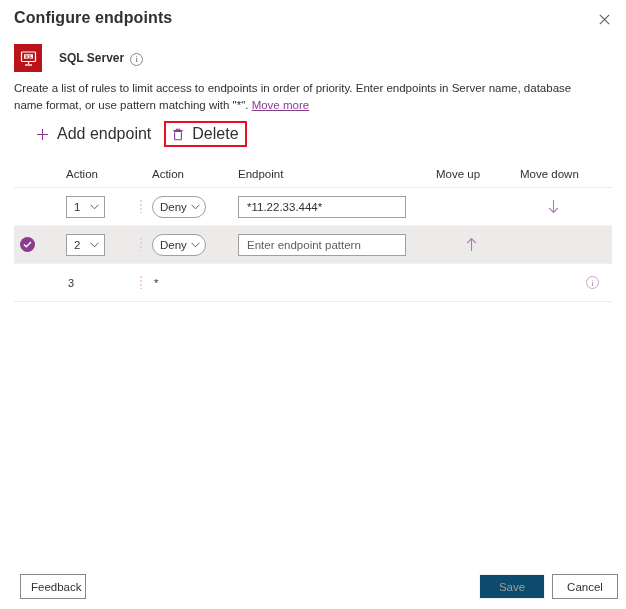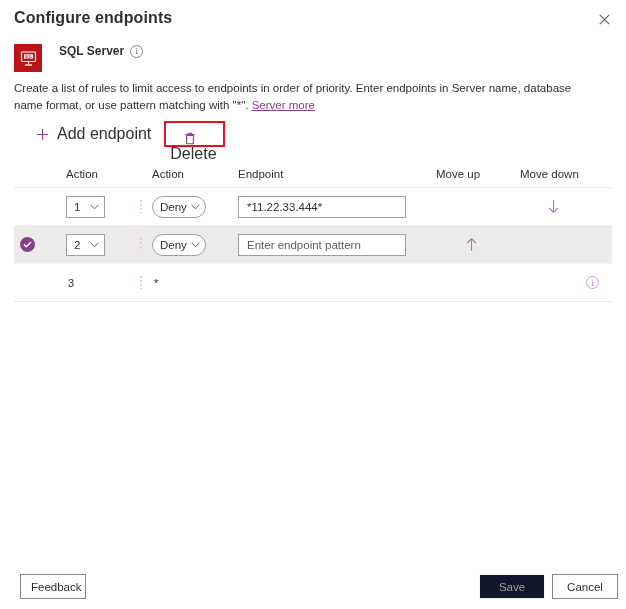--- a/index.html
+++ b/index.html
@@ -40,20 +40,21 @@
     border: none;
     padding: 0;
   }
   .close-btn svg { display: block; }
 
   
   .resource-row {
     position: absolute;
     left: 14px; top: 44px;
     display: flex;
+    align-items: center;
   }
   .res-icon {
     width: 28px; height: 28px;
     background: #ba141a;
     display: flex;
     align-items: center;
     justify-content: center;
     flex: none;
   }
   .res-icon svg { display:block; }
@@ -125,21 +126,21 @@
     color: #8a3d8f;
   }
   .cmd-btn .cmd-icon svg { display:block; }
   .highlight-box {
     border: 2px solid #e81123;
     padding: 1px 4px 1px 2px;
     margin-left: 9px;
     display: flex;
     align-items: center;
   }
-  .highlight-box .cmd-btn { padding: 8px 2px; flex-direction: column; }
+  .highlight-box .cmd-btn { padding: 0 2px; }
 
   
   .grid {
     position: absolute;
     left: 14px; top: 160px;
     width: 598px;
   }
   .grid-head {
     display: flex;
     align-items: center;
@@ -267,21 +268,21 @@
     font-size: 11.5px;
     color: #323130;
     cursor: pointer;
     font-family: "Liberation Sans", sans-serif;
     padding: 0 10px;
   }
   .btn-feedback { left: 20px; top: 9px; width: 64px; }
   .btn-save {
     right: 81px; top: 9px;
     width: 62px;
-    background: #0f172a;
+    background: #0c4a6e;
     border: 1px solid #f3f2f1;
     color: #a19f9d;
     cursor: default;
   }
   .btn-cancel { right: 8px; top: 9px; width: 65px; }
 </style>
 </head>
 <body>
 
 <div class="panel-header">
@@ -303,21 +304,21 @@
       <text x="9.5" y="9" font-size="3.4" text-anchor="middle" fill="#ba141a" font-family="Liberation Sans, sans-serif" font-weight="bold">SQL</text>
       <path d="M9.5 12.5 L9.5 15" stroke="#ffffff" stroke-width="1.2"></path>
       <path d="M6 16 L13 16" stroke="#ffffff" stroke-width="1.4"></path>
     </svg>
   </div>
   <div class="res-name">SQL Server</div>
   <span class="info-glyph">i</span>
 </div>
 
 <div class="description">
-  <span>Create a list of rules to limit access to endpoints in order of priority. Enter endpoints in Server name, database name format, or use pattern matching with "*". </span><a class="learn-link">Server more</a>
+  <span>Create a list of rules to limit access to endpoints in order of priority. Enter endpoints in Server name, database name format, or use pattern matching with "*". </span><a class="learn-link">Move more</a>
 </div>
 
 <div class="command-bar">
   <button class="cmd-btn">
     <span class="cmd-icon">
       <svg width="13" height="13" viewBox="0 0 13 13">
         <path d="M6.5 1 L6.5 12 M1 6.5 L12 6.5" stroke="#8a3d8f" stroke-width="1.1" fill="none"></path>
       </svg>
     </span>
     <span>Add endpoint</span>

